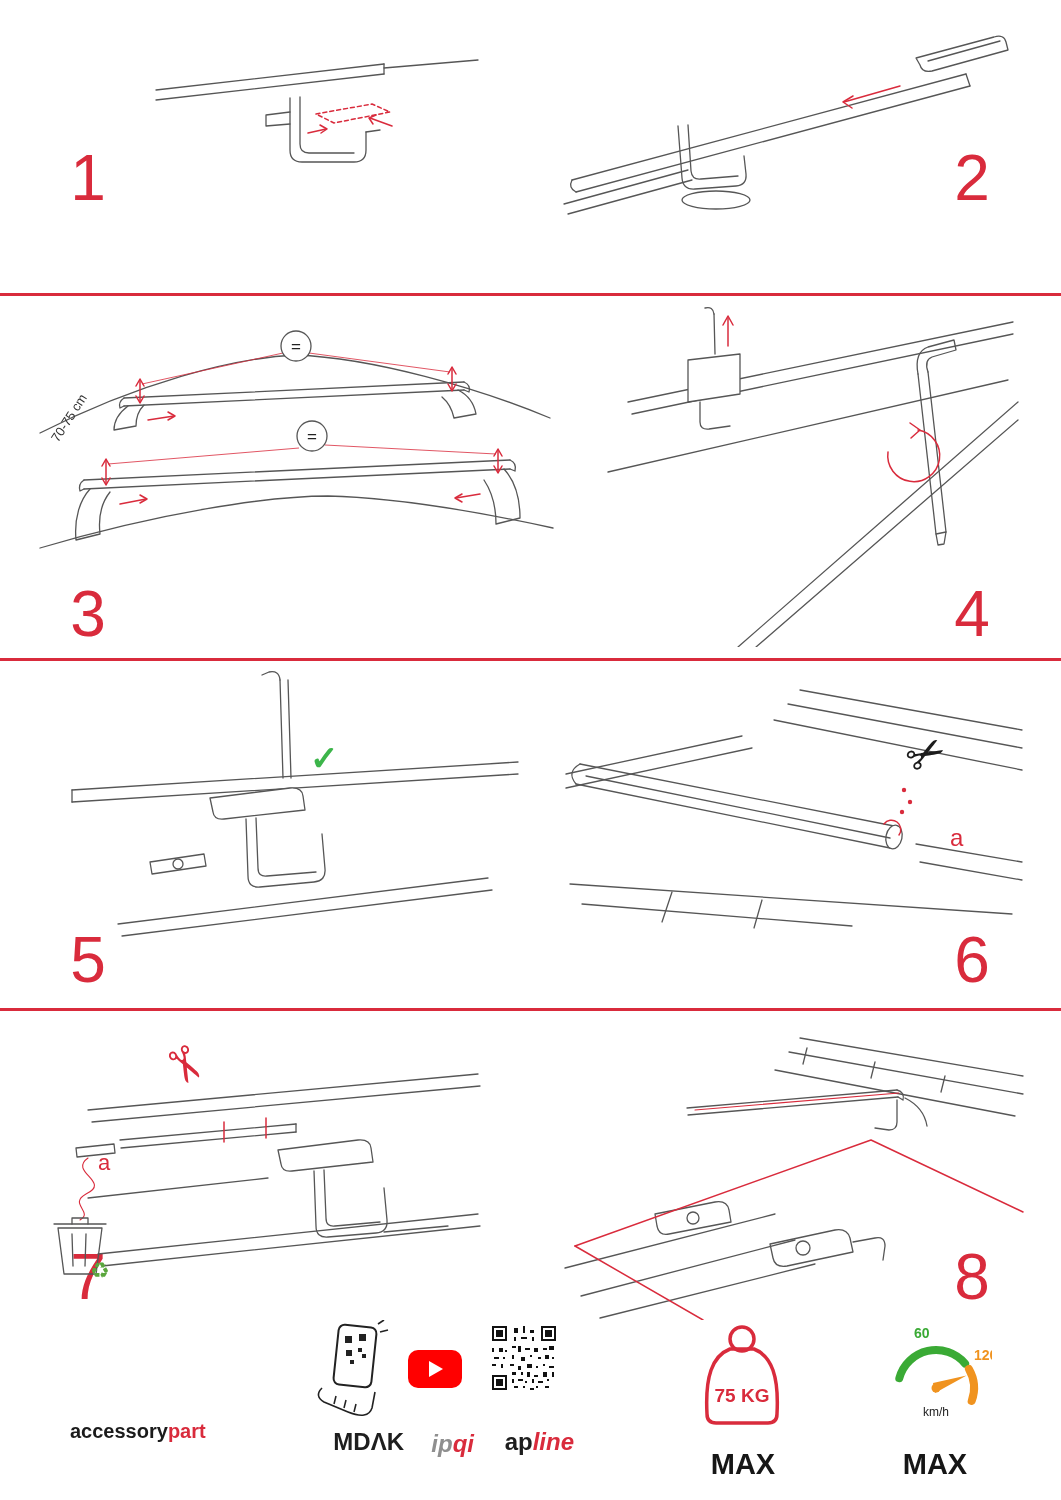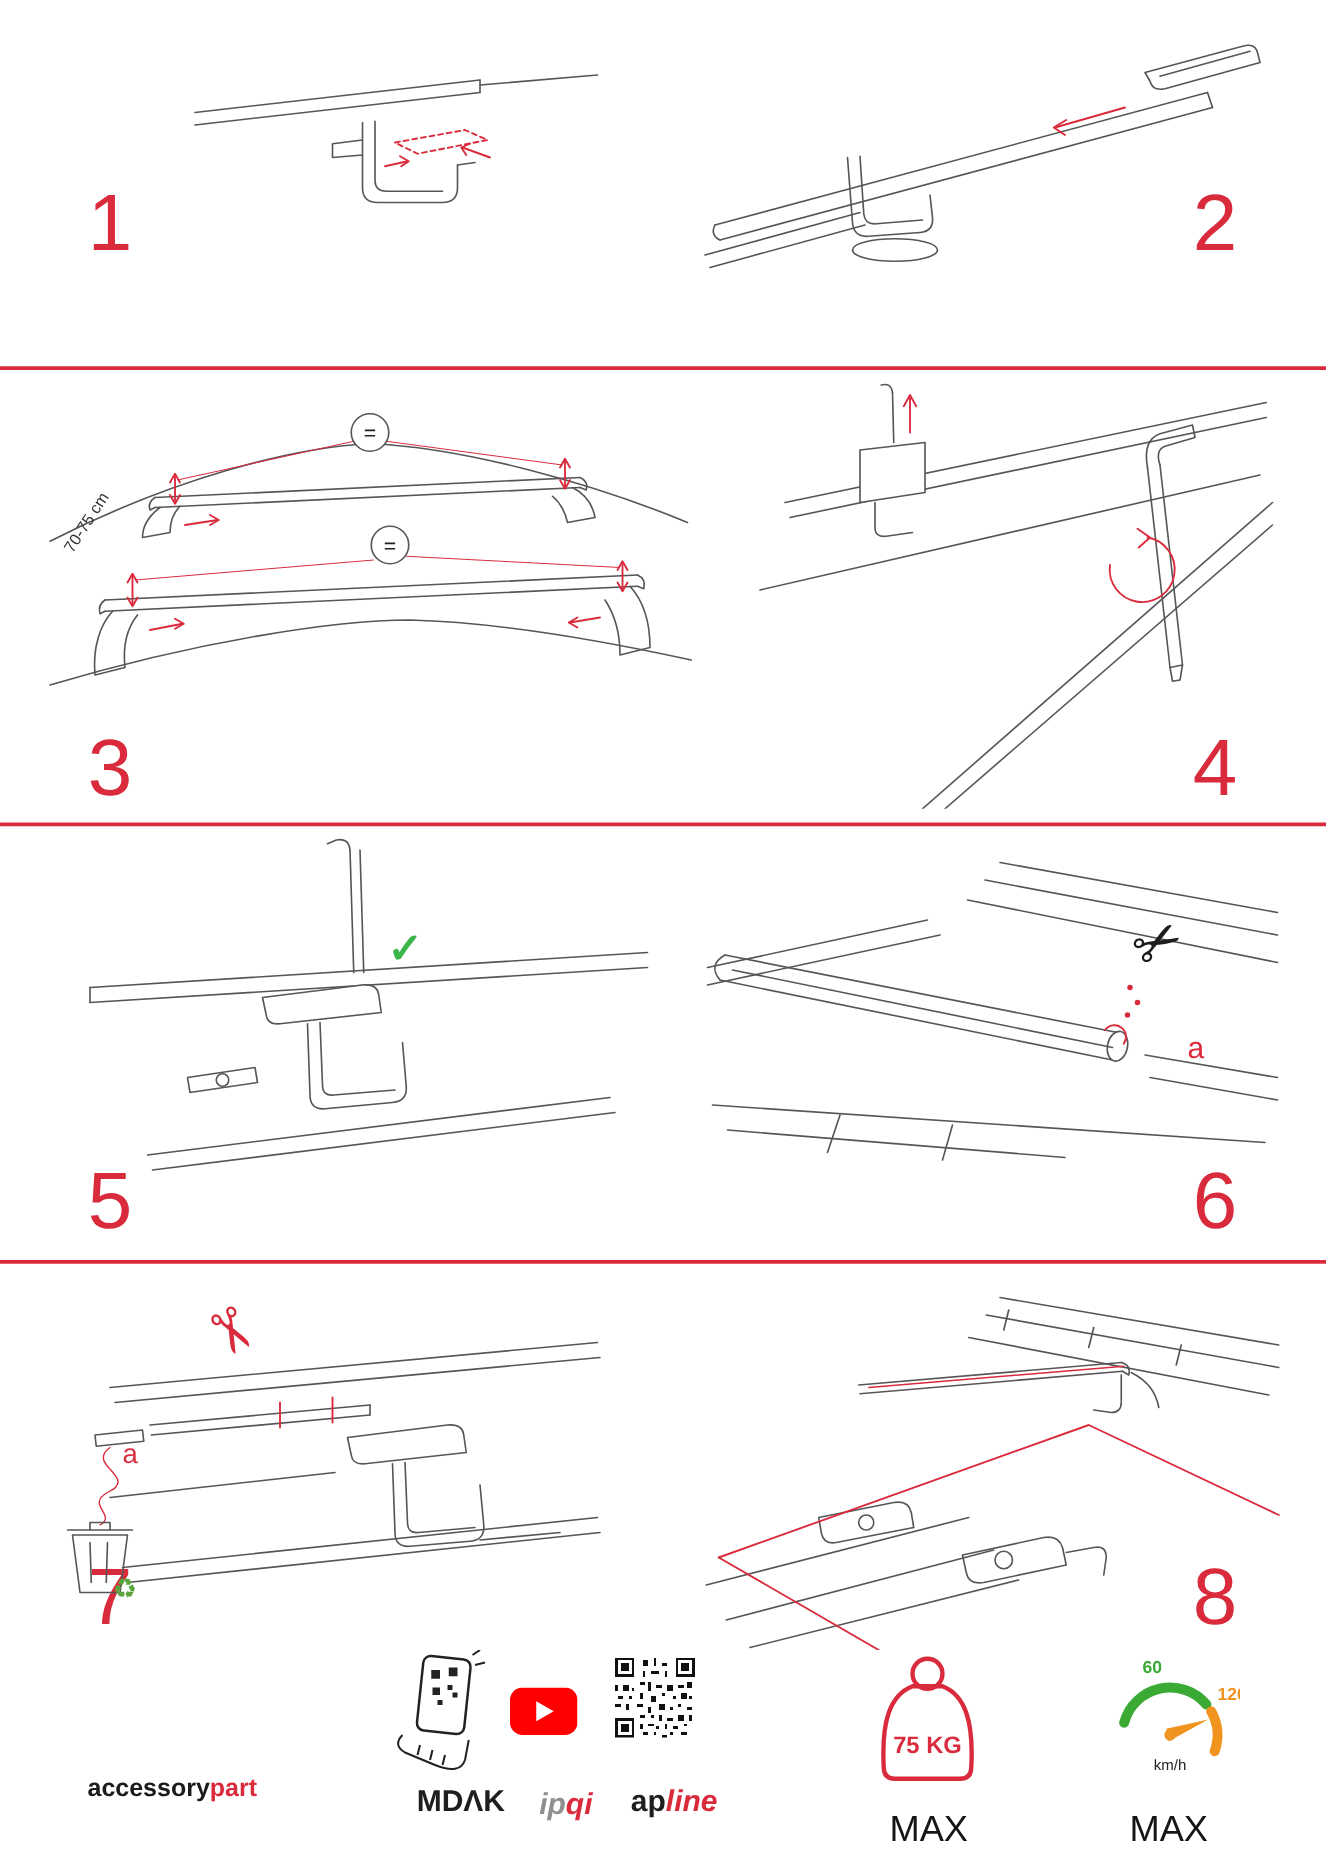--- a/index.html
+++ b/index.html
@@ -22,21 +22,21 @@
   .rd { fill:none; stroke:var(--red); stroke-width:1.5; stroke-linecap:round; stroke-linejoin:round; }
   .rdt { fill:none; stroke:var(--red); stroke-width:0.8; }
   .rf { fill:var(--red); stroke:none; }
   .brand { position:absolute; left:84px; top:1333px; font-size:52px; font-weight:bold;
            letter-spacing:4px; color:var(--brandblue); }
   .wordmark { position:absolute; left:70px; top:1420px; font-size:20px; font-weight:bold; color:#1b1b1b; }
   .wordmark .red { color:var(--red); }
   .partner { position:absolute; font-size:24px; font-weight:600; color:#1e1e1e; text-align:right; }
   .partner .gray { color:#8f8f8f;font-style:italic; }
   .partner .red { color:var(--red);font-style:italic; }
-  .maxlabel { position:absolute; width:110px; text-align:center; font-size:29px; color:#161616; font-weight:400; }
+  .maxlabel { position:absolute; width:110px; text-align:center; font-size:29px; color:#161616; font-weight:700; }
   .yt { position:absolute; left:408px; top:1350px; }
 </style>
 </head>
 <body>
 
 <div class="page">
 
   <div class="stepnum" style="left:58px; top:146px;">1</div>
 
   <svg class="abs" style="left:148px; top:52px;" width="336" height="205" viewBox="0 0 336 205">

